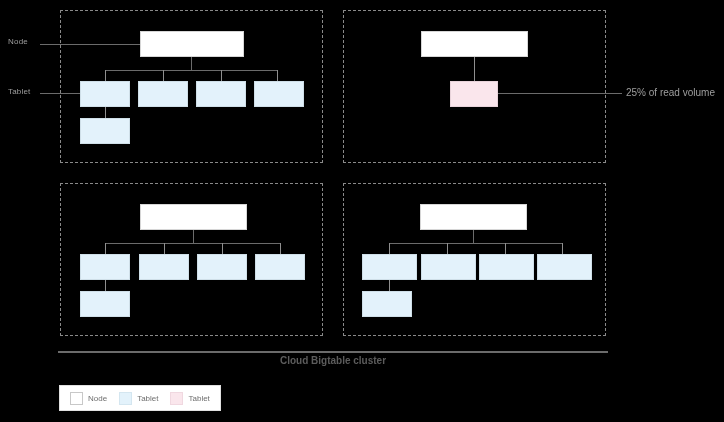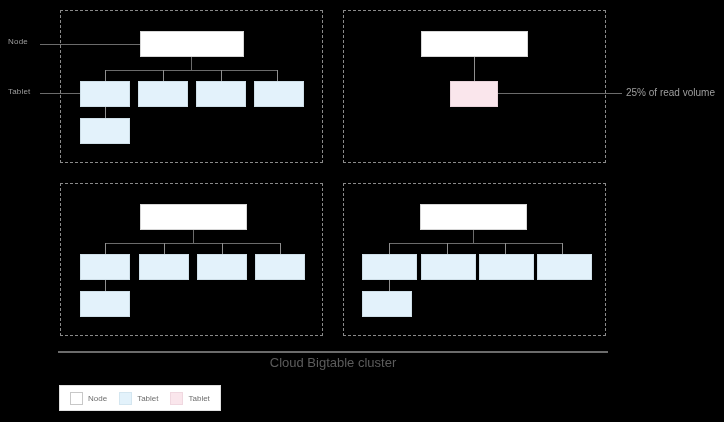--- a/index.html
+++ b/index.html
@@ -69,22 +69,22 @@
     height: 2px;
     background: #6b6b6b;
   }
   #cluster-caption {
     position: absolute;
     left: 0;
     top: 355px;
     width: 666px;
     text-align: center;
     color: #5c5c5c;
-    font-size: 13px;
-    font-weight: normal;
+    font-size: 10px;
+    font-weight: bold;
   }
   #legend {
     position: absolute;
     left: 59px;
     top: 385px;
     height: 26px;
     background: #ffffff;
     border: 1px solid #e0e0e0;
     display: flex;
     align-items: center;

